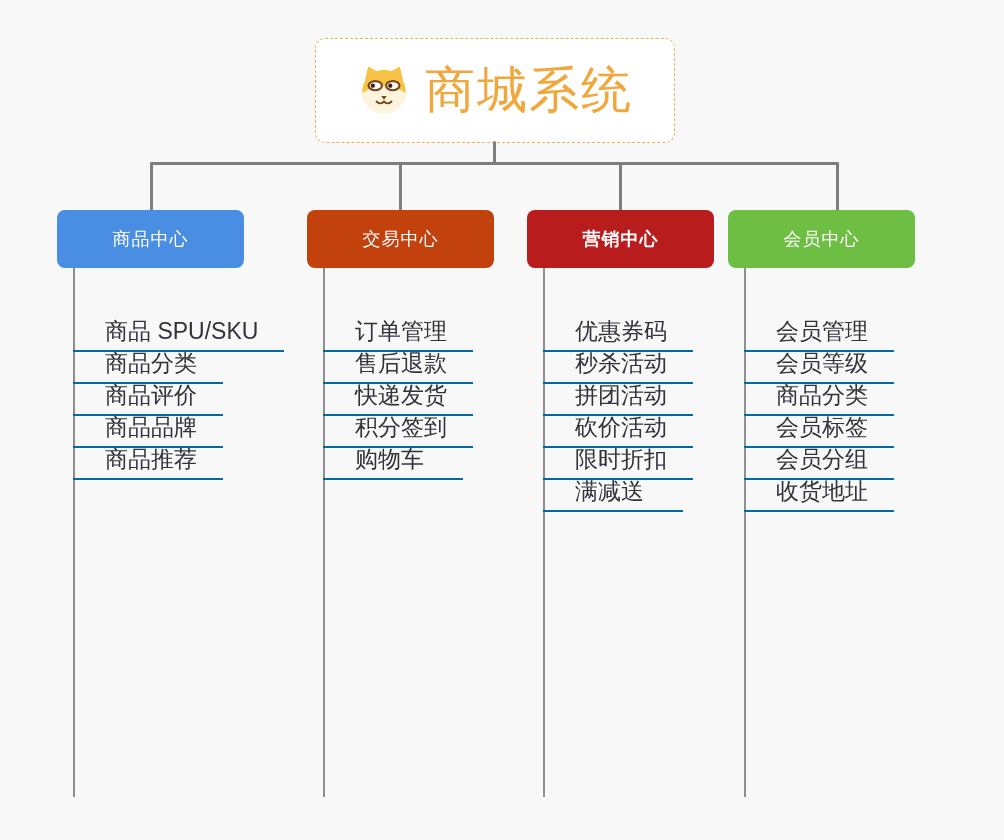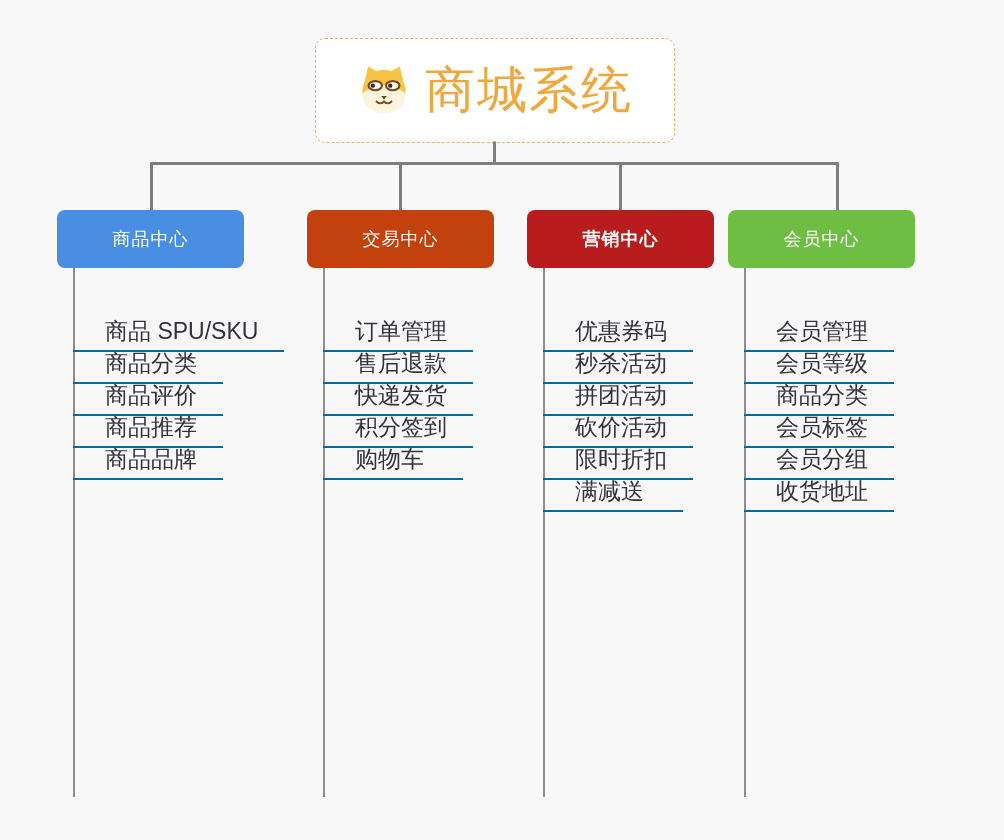--- a/index.html
+++ b/index.html
@@ -112,22 +112,22 @@
 <div class="connector c-drop c-drop-3"></div>
 <div class="connector c-drop c-drop-4"></div>
 
 <div class="branch branch-1">
   <div class="branch-box" style="background: rgb(74, 142, 228);">商品中心</div>
   <div class="branch-trunk"></div>
   <div class="branch-items">
     <div class="item">商品 SPU/SKU</div>
     <div class="item">商品分类</div>
     <div class="item">商品评价</div>
+    <div class="item">商品品牌</div>
     <div class="item">商品推荐</div>
-    <div class="item">商品品牌</div>
   </div>
 </div>
 
 <div class="branch branch-2">
   <div class="branch-box" style="background: #c2410c;">交易中心</div>
   <div class="branch-trunk"></div>
   <div class="branch-items">
     <div class="item">订单管理</div>
     <div class="item">售后退款</div>
     <div class="item">快递发货</div>

